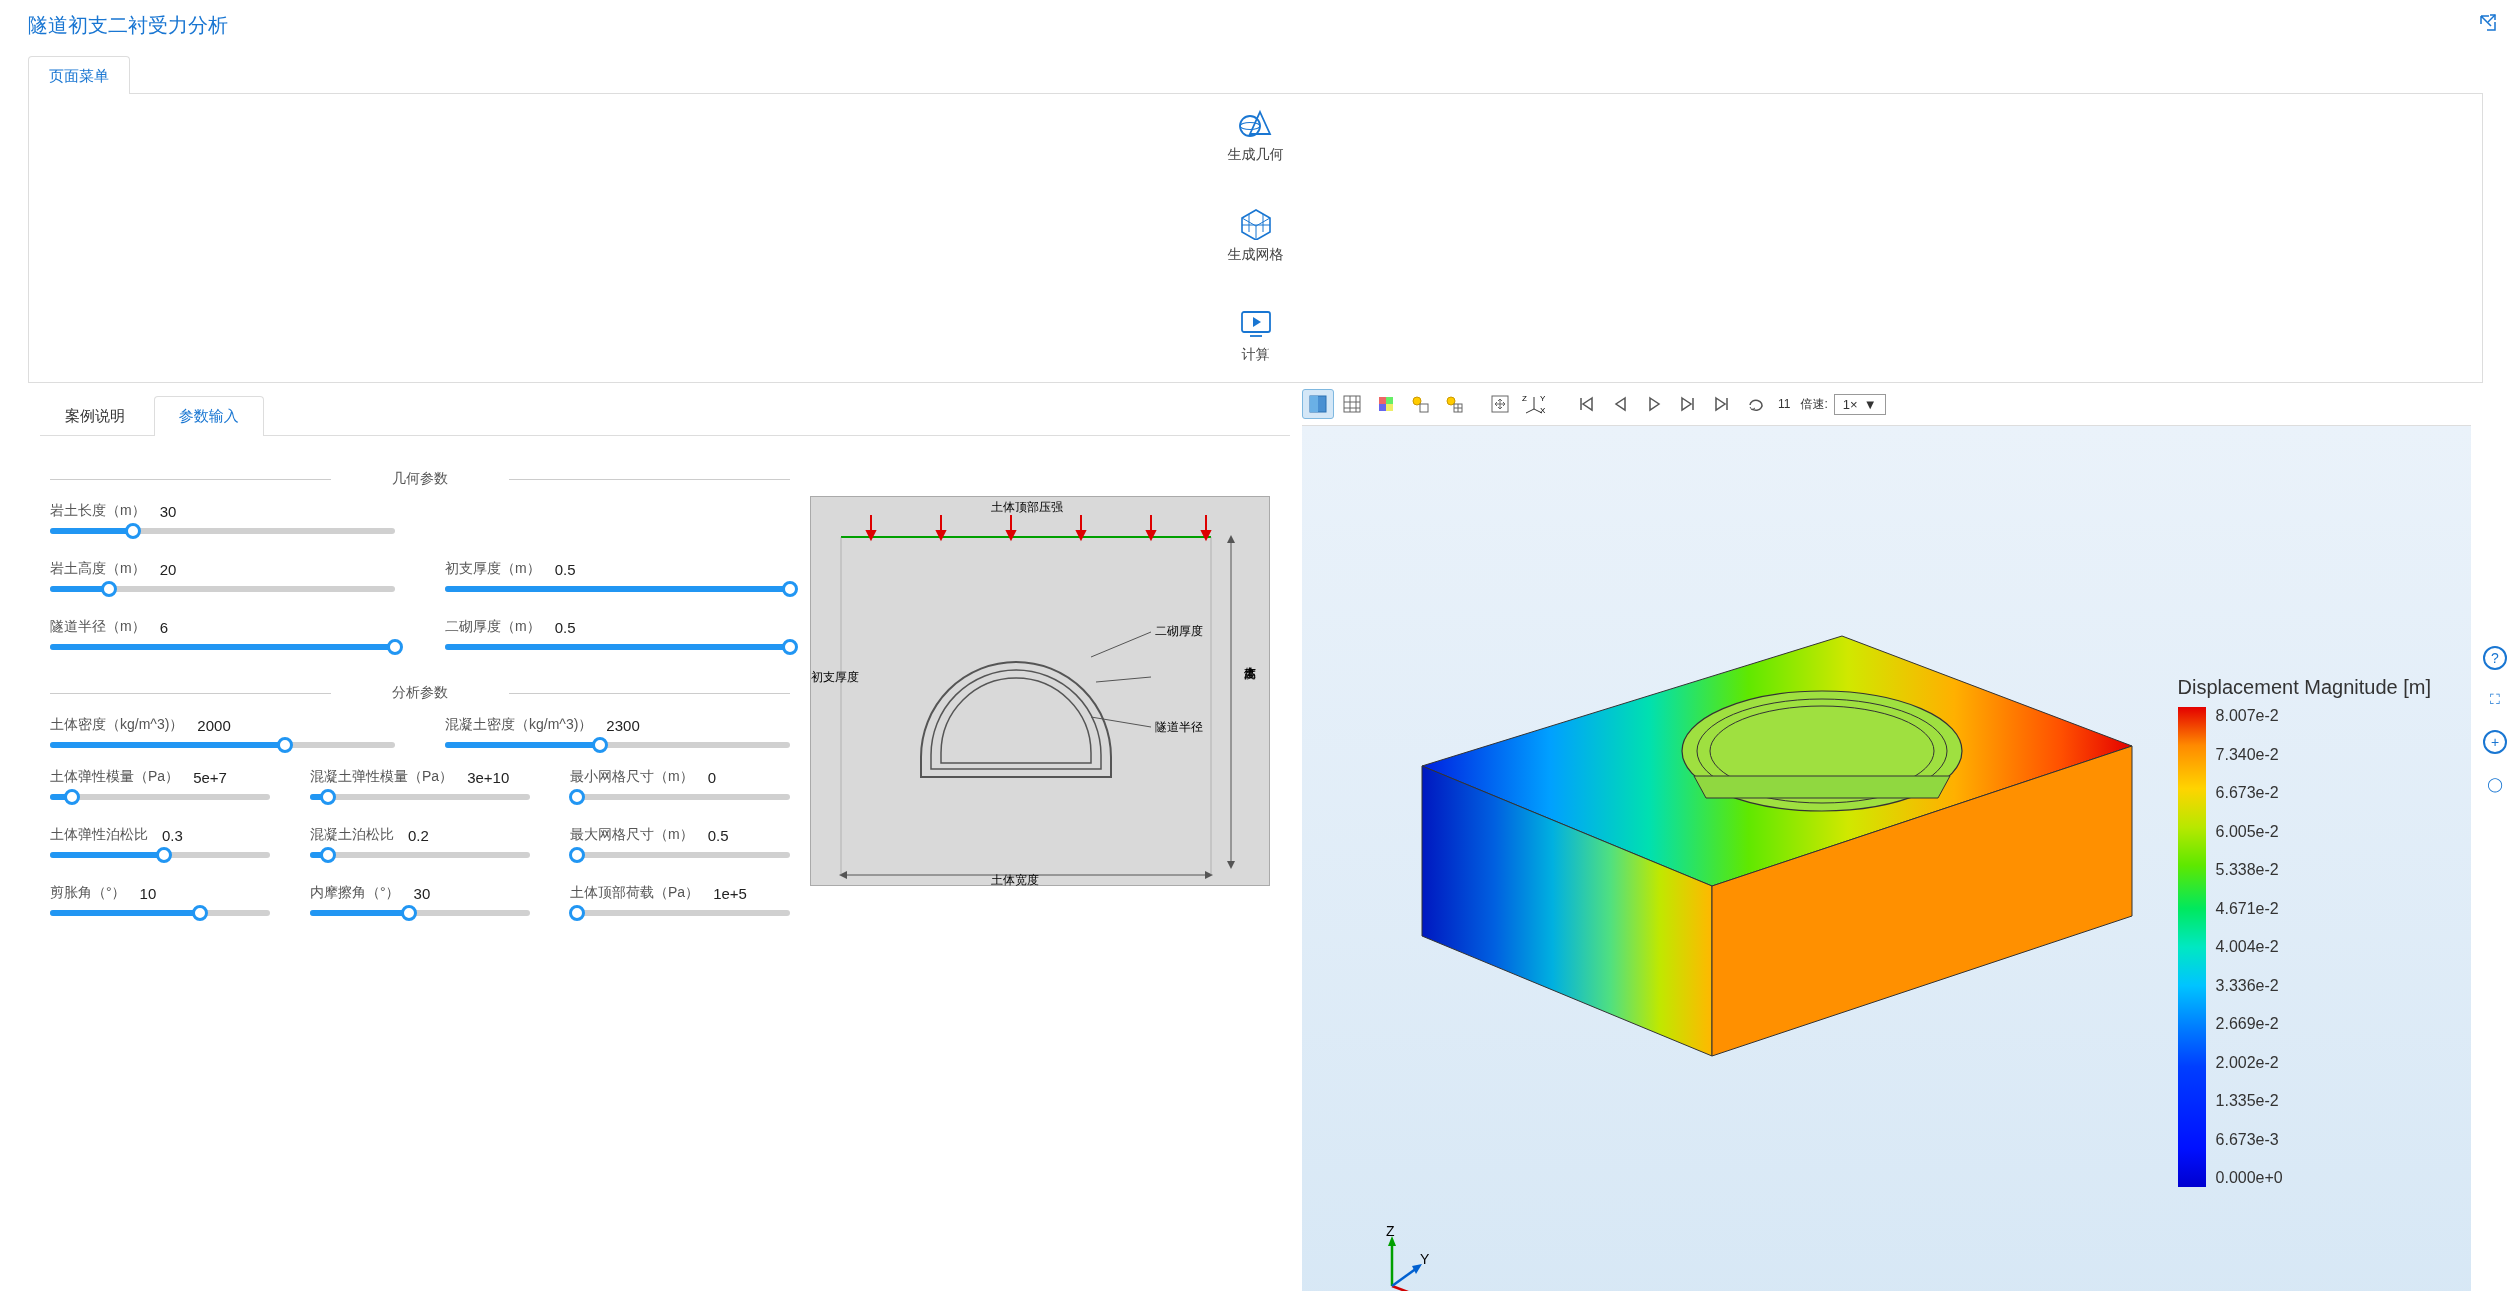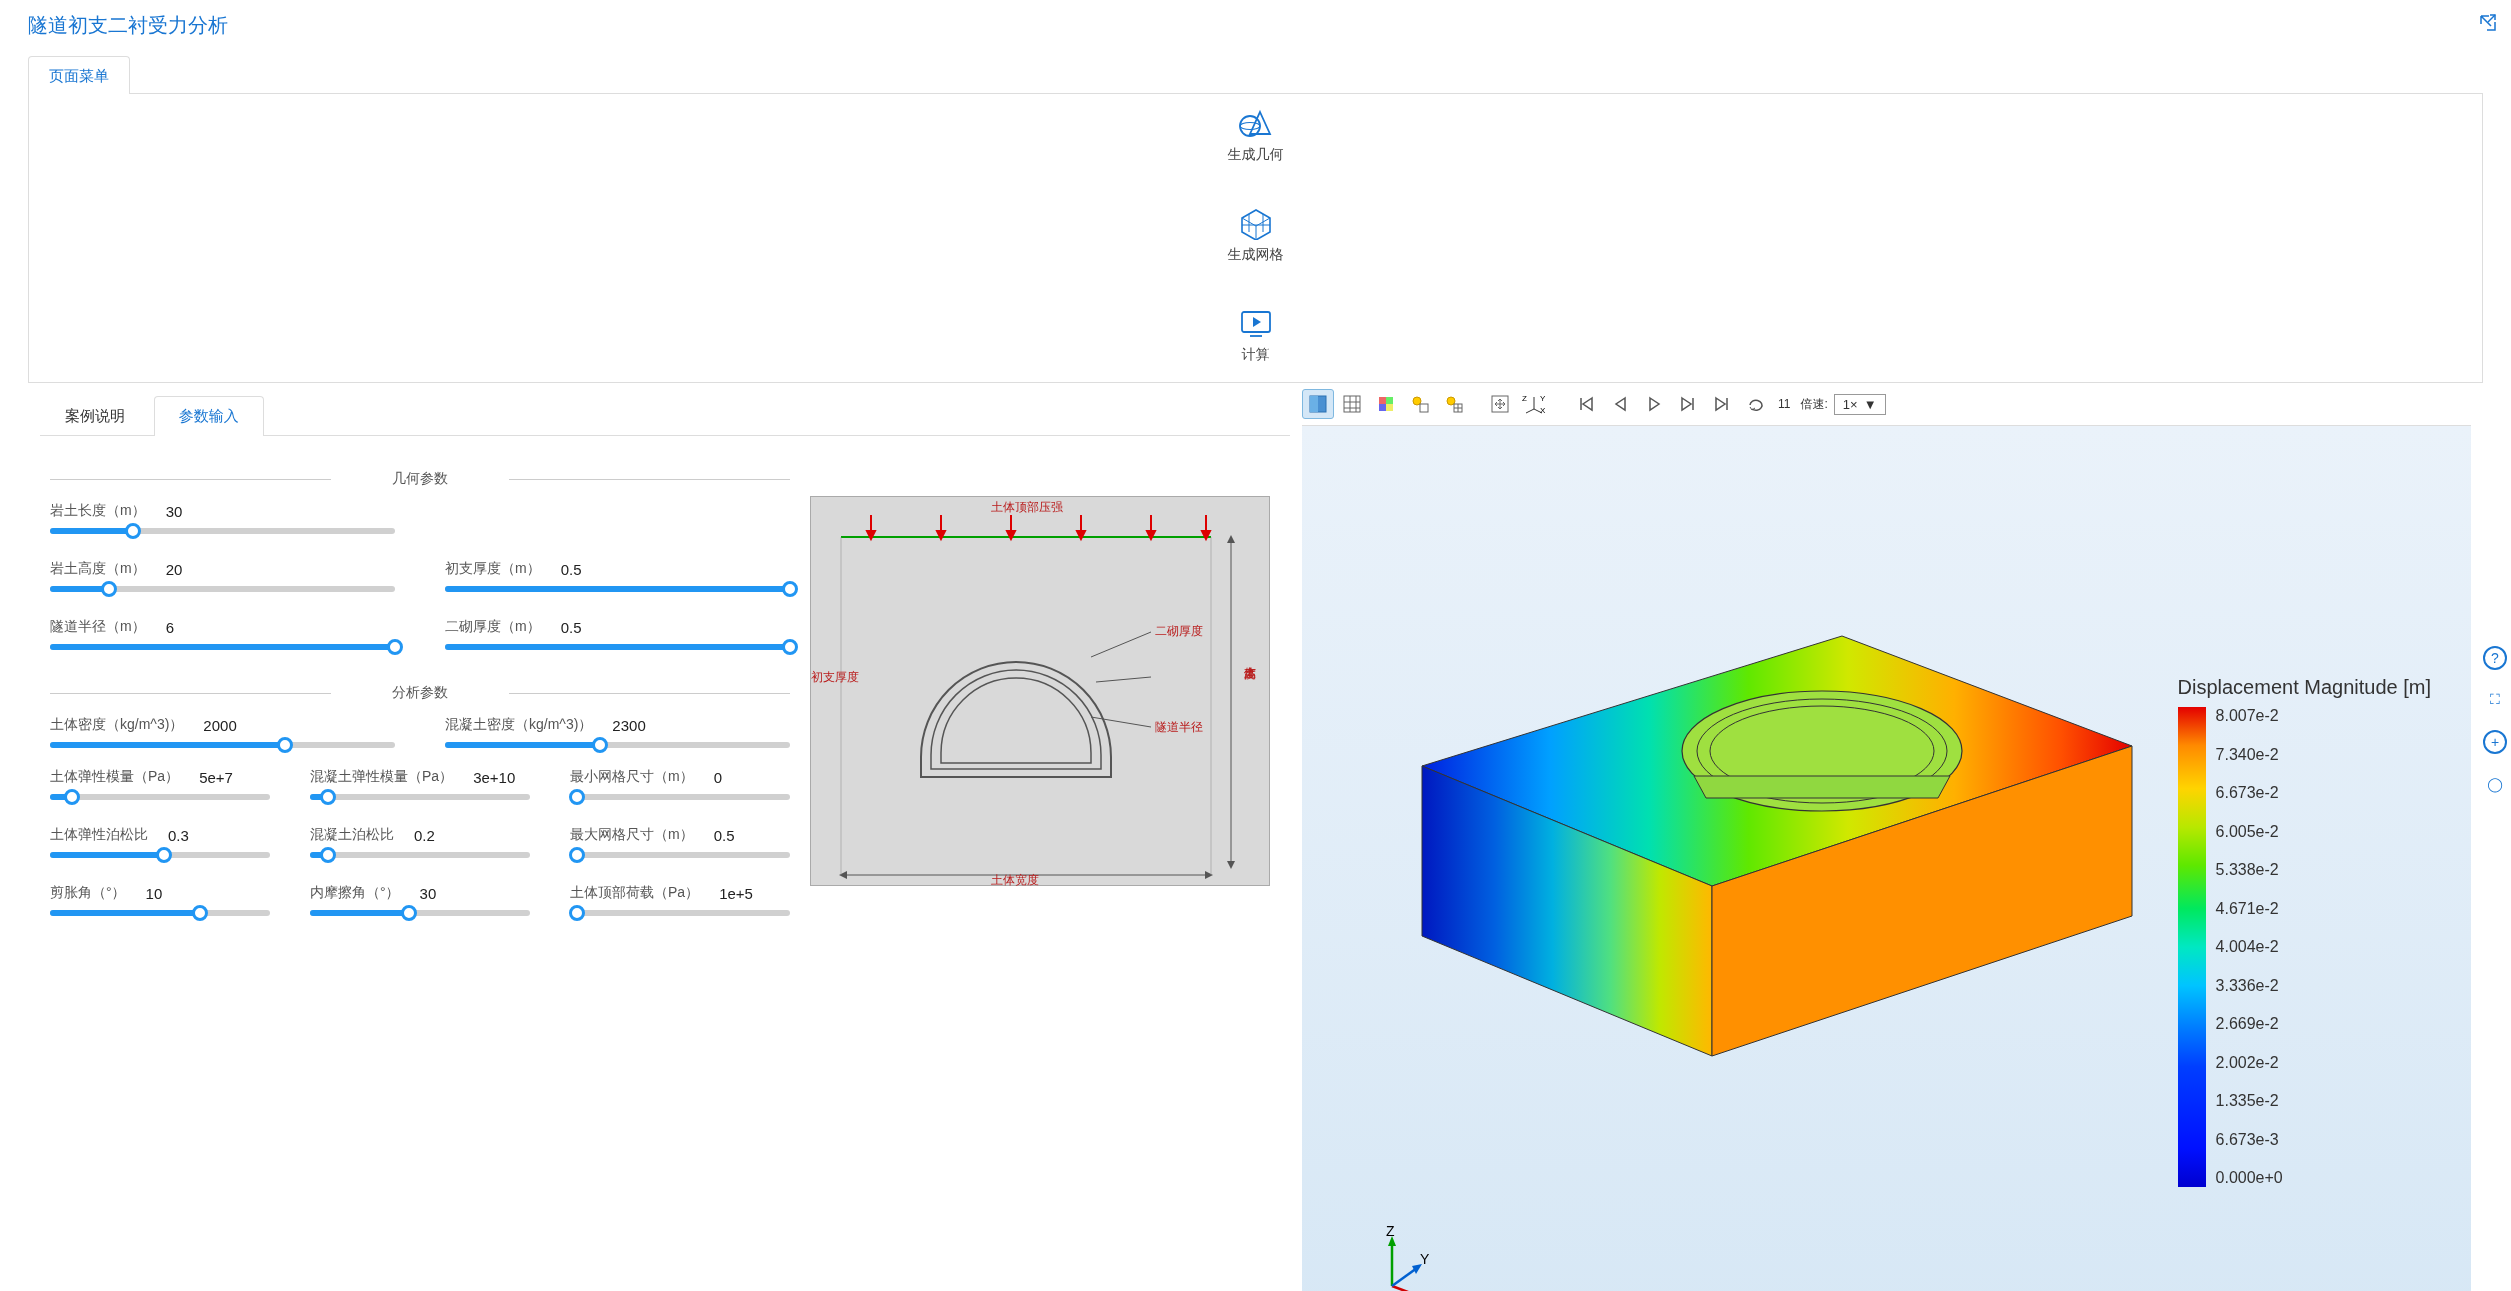--- a/index.html
+++ b/index.html
@@ -21,28 +21,28 @@
 .sub-tab.active { color: #1976d2; border-color: #ddd; background: #fff; }
 .params-body { padding: 20px 10px; display: flex; gap: 20px; }
 .params-cols { flex: 0 0 740px; }
 .section-header { text-align: center; font-size: 14px; color: #555; margin: 14px 0; position: relative; }
 .section-header::before, .section-header::after { content: ""; position: absolute; top: 50%; width: 38%; border-top: 1px solid #ccc; }
 .section-header::before { left: 0; }
 .section-header::after { right: 0; }
 .param-grid { display: grid; grid-template-columns: 1fr 1fr; column-gap: 50px; row-gap: 26px; }
 .param-grid3 { display: grid; grid-template-columns: 1fr 1fr 1fr; column-gap: 40px; row-gap: 26px; margin-top: 20px; }
 .param { }
-.param-row1 { display: flex; align-items: center; gap: 20px; margin-bottom: 8px; }
+.param-row1 { display: flex; align-items: center; gap: 14px; margin-bottom: 8px; }
 .param-label { font-size: 14px; color: #555; white-space: nowrap; }
 .param-value { font-size: 15px; color: #222; font-weight: 500; }
 .slider { position: relative; height: 6px; background: #d0d0d0; border-radius: 3px; }
 .slider-fill { position: absolute; height: 100%; background: #2196f3; border-radius: 3px; }
 .slider-thumb { position: absolute; top: 50%; transform: translate(-50%, -50%); width: 16px; height: 16px; background: #fff; border: 3px solid #2196f3; border-radius: 50%; }
 .diagram-box { flex: 1; }
-.diagram { width: 460px; height: 390px; background: #d9d9d9; border: 1px solid #aaa; margin-top: 40px; position: relative; font-size: 12px; color: #b91c1c; }
+.diagram { width: 460px; height: 390px; background: #d9d9d9; border: 1px solid #aaa; margin-top: 40px; position: relative; font-size: 12px; color: #000000; }
 .viz-toolbar { display: flex; align-items: center; gap: 2px; padding: 6px 0; border-bottom: 1px solid #ddd; }
 .viz-btn { width: 32px; height: 30px; display: flex; align-items: center; justify-content: center; cursor: pointer; border: 1px solid transparent; border-radius: 3px; }
 .viz-btn.sel { background: #d4e7f7; border-color: #7fb8e0; }
 .viz-btn svg { display: block; }
 .viz-text { margin: 0 4px; font-size: 12px; }
 .speed-select { border: 1px solid #999; padding: 2px 8px; font-size: 13px; display: flex; align-items: center; gap: 6px; }
 .canvas { position: relative; height: 930px; background: linear-gradient(to bottom, #eaf2fa, #d6e7f5); overflow: hidden; }
 .legend { position: absolute; right: 40px; top: 250px; text-align: left; }
 .legend-title { font-size: 20px; color: #333; margin-bottom: 8px; text-align: center; }
 .legend-body { display: flex; gap: 10px; }

